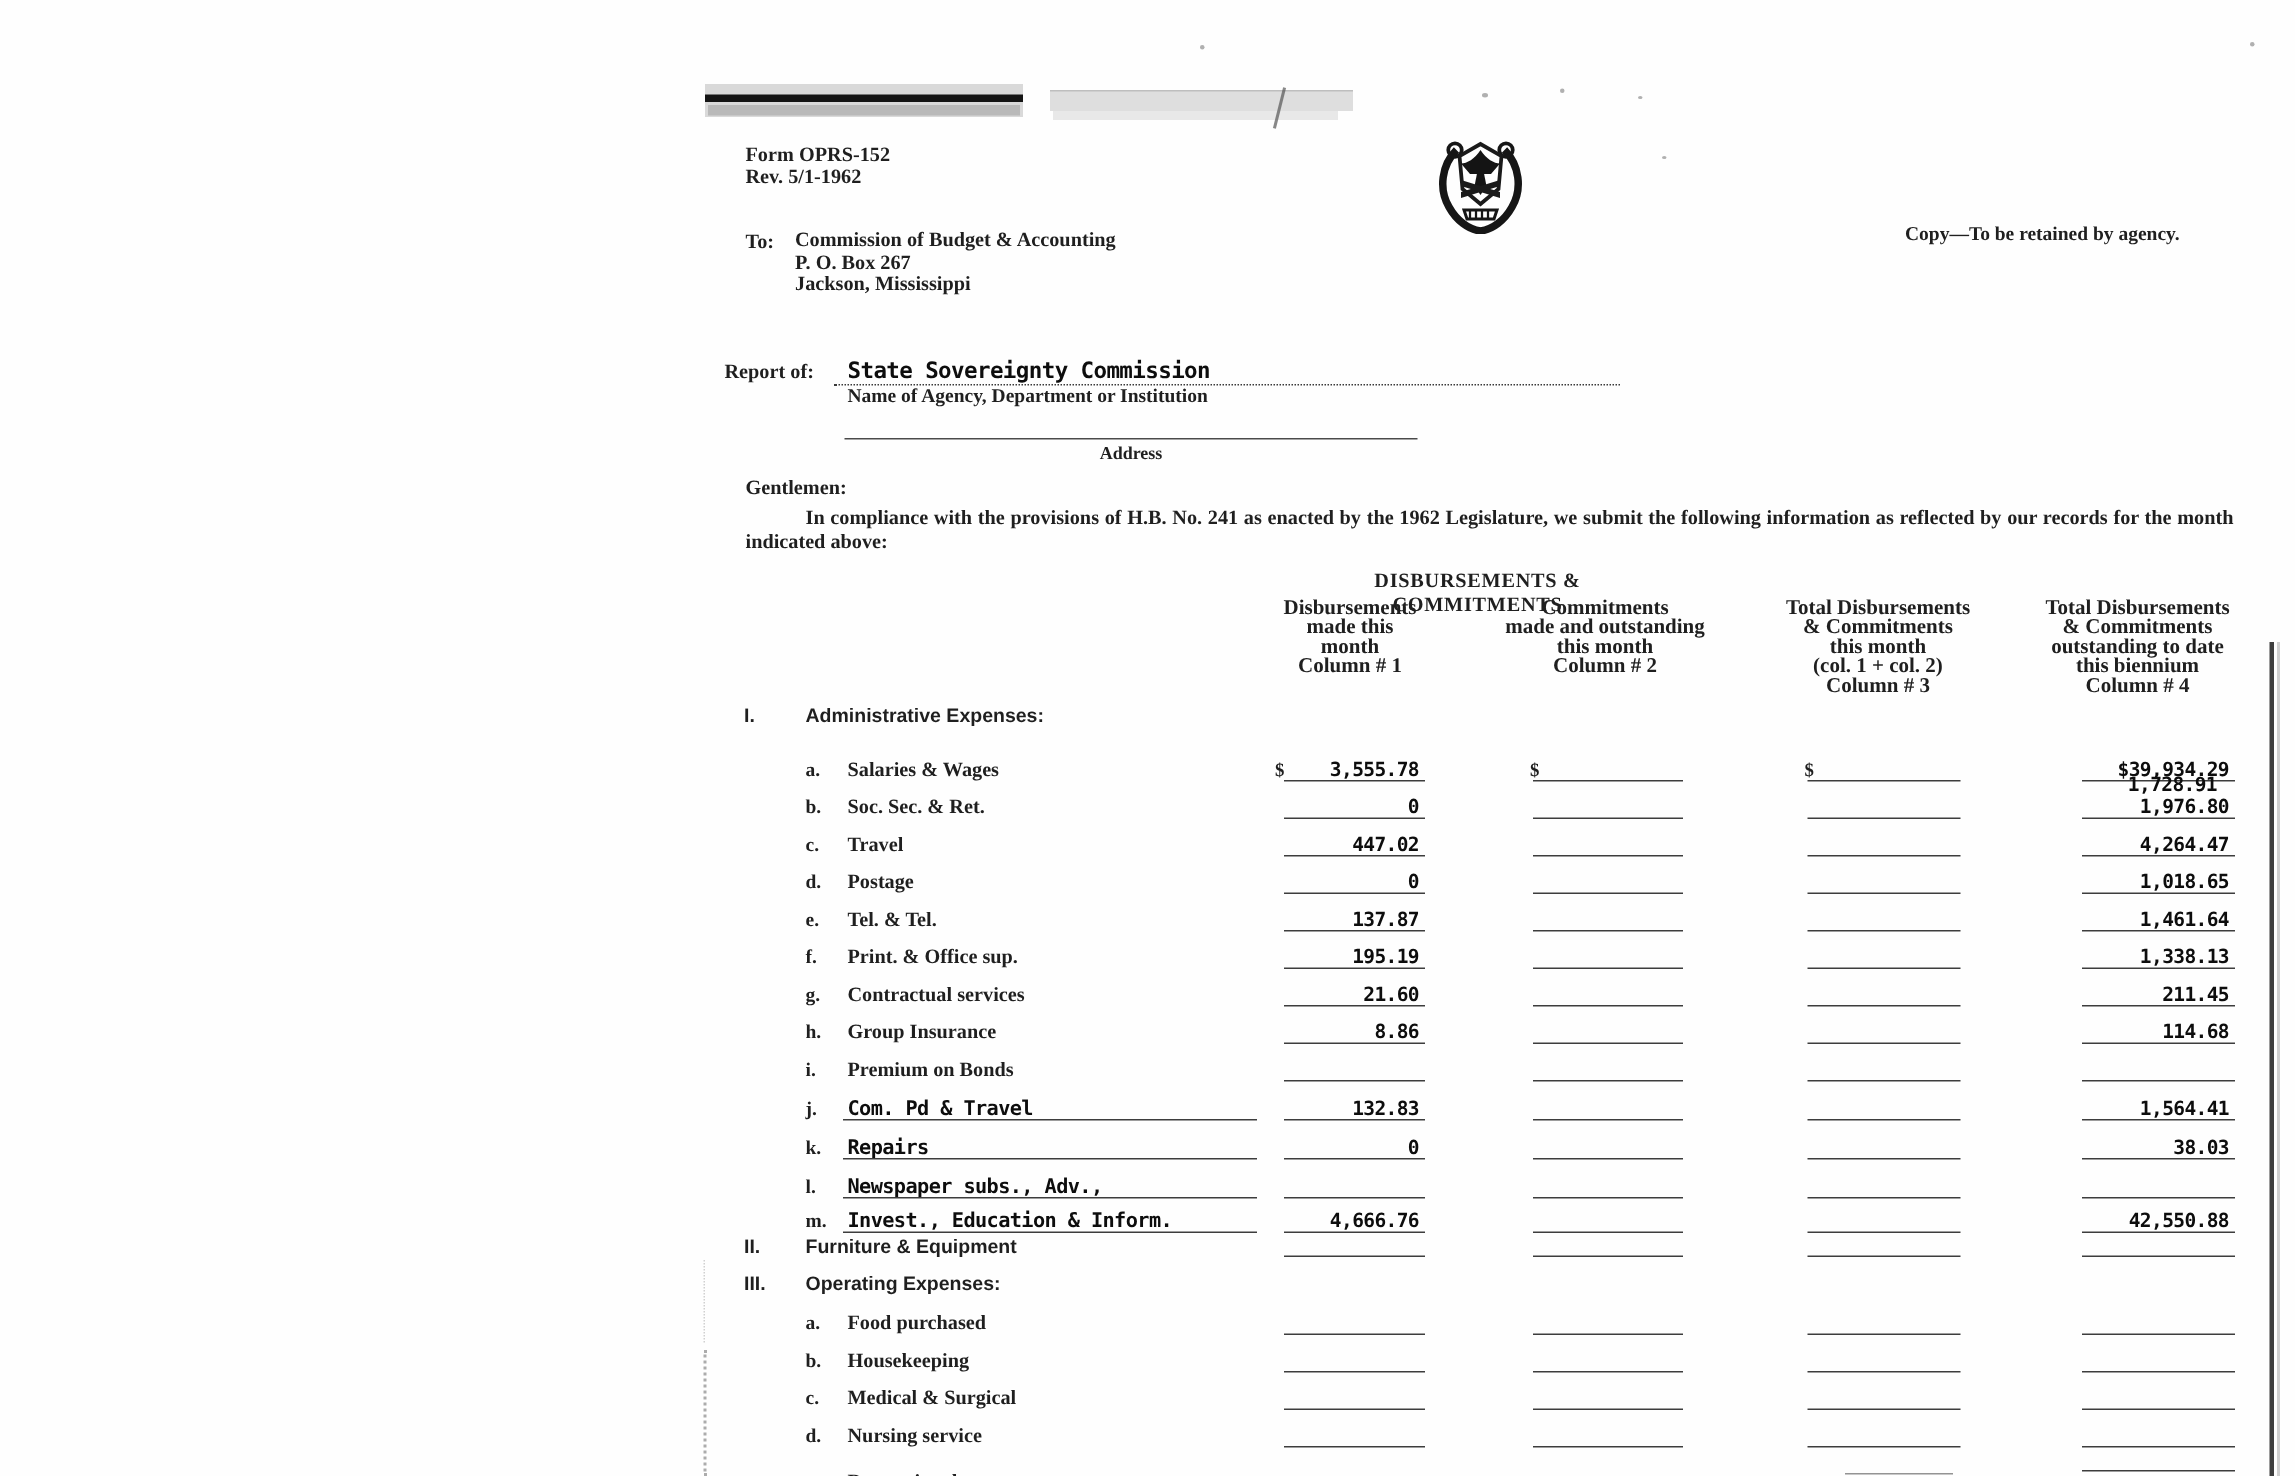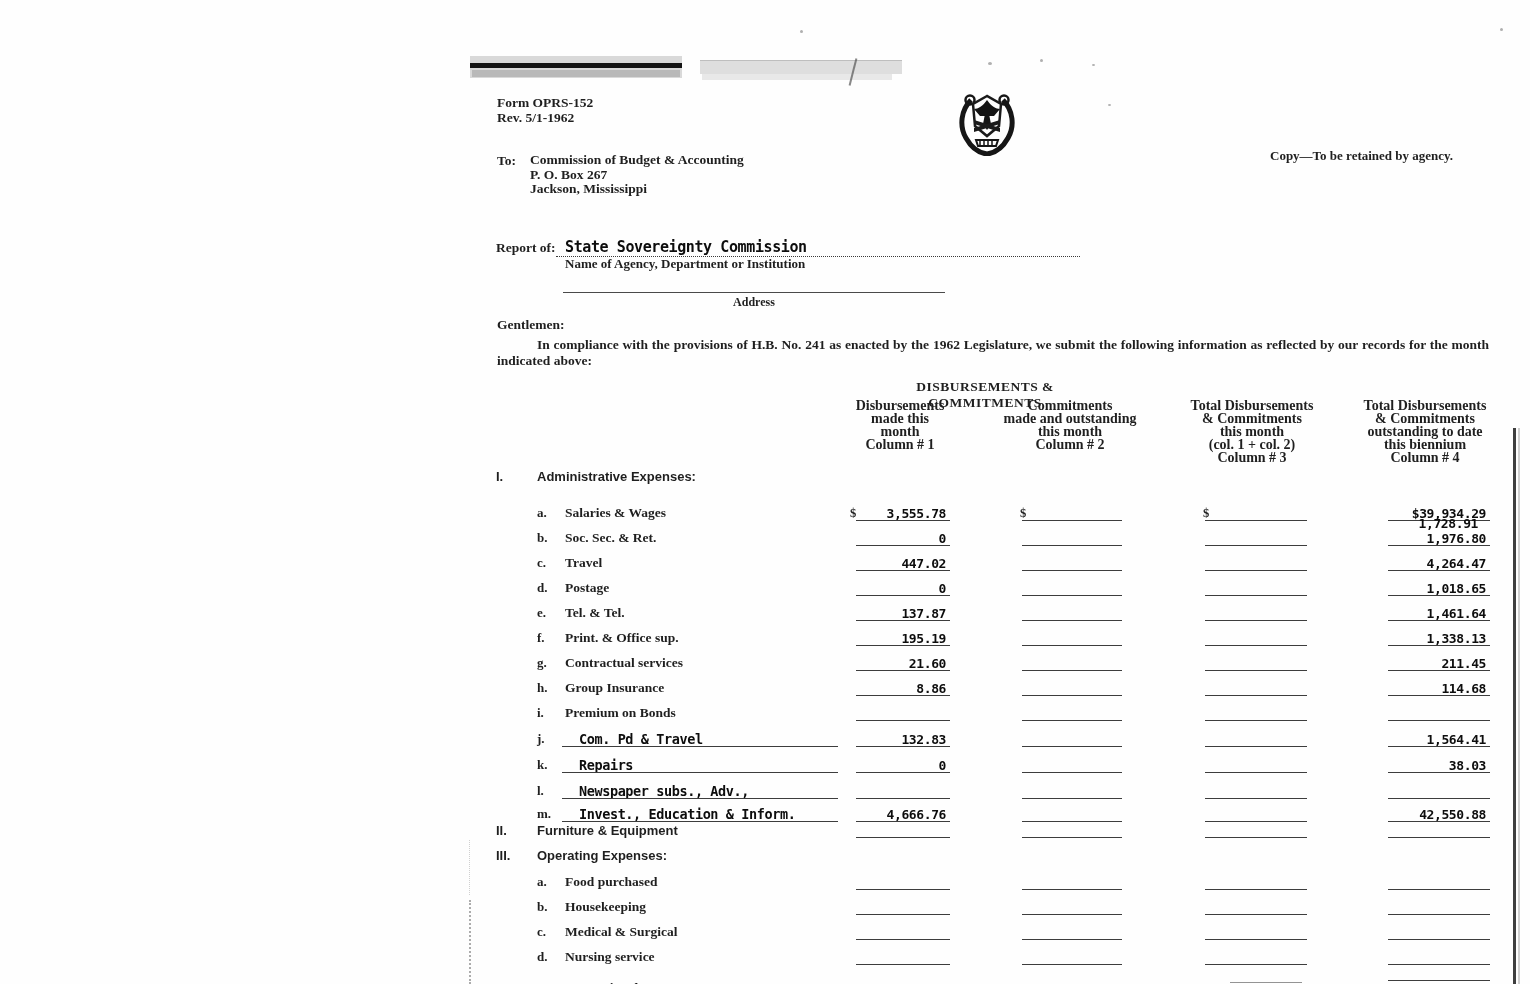--- a/index.html
+++ b/index.html
@@ -16,41 +16,41 @@
   .filing-note{left:1270px;width:220px;font-size:13px;line-height:13.5px;font-weight:bold;text-align:justify;}
   .fn1{top:90px;} .fn2{top:149px;text-align:left;}
   .seal{left:958px;top:92px;}
   .state-title{left:788px;top:170px;width:400px;text-align:center;
       font-family:"Liberation Sans",sans-serif;font-weight:bold;font-size:21px;letter-spacing:7px;color:#151515;}
   .month-line{left:765px;top:214px;font-size:13.5px;font-weight:bold;white-space:nowrap;}
   .m-dotline{display:inline-block;width:198px;border-bottom:1.5px dotted #444;position:relative;height:15px;vertical-align:bottom;}
   .m-month{position:absolute;left:12px;bottom:-1px;font-size:14px;}
   .m-yline{display:inline-block;width:46px;border-bottom:1.5px solid #444;position:relative;height:15px;vertical-align:bottom;}
   .m-year{position:absolute;left:6px;bottom:-1px;font-size:14px;}
-  .reportof-label{left:496px;top:240px;font-size:13.5px;font-weight:bold;}
+  .reportof-label{left:483px;top:240px;font-size:13.5px;font-weight:bold;}
   .reportof-line{left:556px;top:235px;width:524px;border-bottom:1.5px dotted #3a3a3a;height:21px;}
   .reportof-value{left:565px;top:238px;font-size:15px;}
   .agency-caption{left:565px;top:256px;font-size:13px;font-weight:bold;}
   .address-line{left:563px;top:270px;width:382px;border-bottom:1.7px solid #4a4a4a;height:22px;}
   .address-caption{left:563px;top:295px;width:382px;text-align:center;font-size:12px;font-weight:bold;}
   .salutation{left:497px;top:317px;font-size:13.5px;font-weight:bold;}
   .body-par{left:497px;top:337px;width:992px;font-size:13.5px;line-height:16px;font-weight:bold;
             text-align:justify;text-indent:40px;}
   .table-title{left:860px;top:379px;width:250px;text-align:center;font-size:13.5px;font-weight:bold;letter-spacing:0.5px;}
   .colhead{top:399px;width:160px;text-align:center;font-size:14px;line-height:13px;font-weight:bold;white-space:pre-line;}
   .ch1{left:820px;} .ch2{left:990px;} .ch3{left:1172px;} .ch4{left:1345px;}
 
   
   .trow{position:absolute;left:0;width:1530px;height:20px;}
   .trow span{position:absolute;bottom:0;white-space:nowrap;}
   .num{left:496px;font-size:13px;bottom:2px;}
   .letter{left:537px;font-size:13px;font-weight:bold;bottom:2px;}
   .lbl{left:565px;font-size:13.5px;font-weight:bold;bottom:2px;}
   .lbl.gothic{left:537px;font-size:13px;}
-  .lbl.typed{left:565px;font-size:13.5px;margin-left:14px;}
+  .lbl.typed{left:565px;font-size:13.5px;}
   .lbl-line{left:562px;width:276px;border-bottom:1.6px solid #3d3d3d;height:0;bottom:1px;}
   .cline{border-bottom:1.6px solid #3d3d3d;height:0;bottom:1px;}
   .val{bottom:3px;text-align:right;font-size:13px;}
   .dollar{bottom:3px;font-size:12.5px;font-weight:bold;}
   .overv{bottom:-10px !important;text-align:right;font-size:13px;}
 
   
   .art{position:absolute;}
   .band1{left:470px;top:56px;width:212px;height:22px;background:#b9b9b9;opacity:.55;}
   .band1core{left:470px;top:63px;width:212px;height:5px;background:#141414;}

